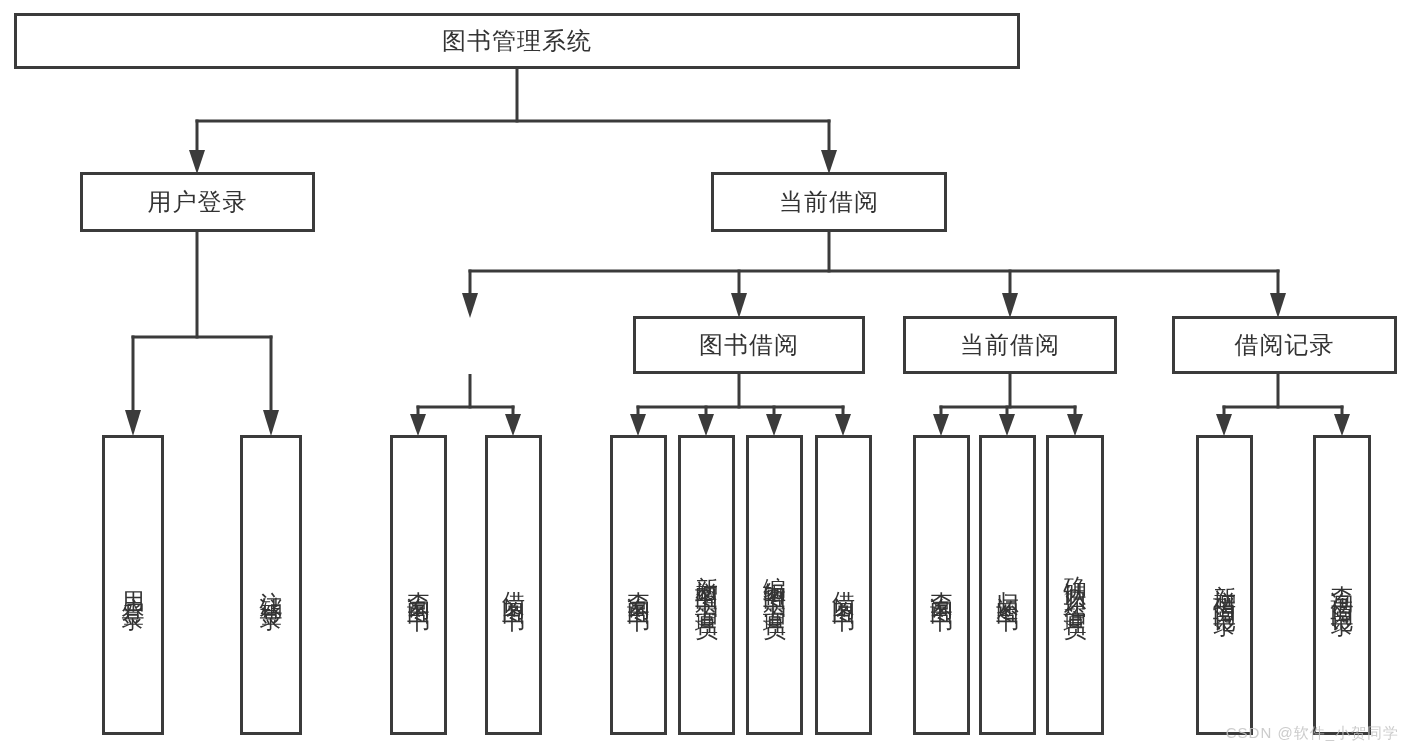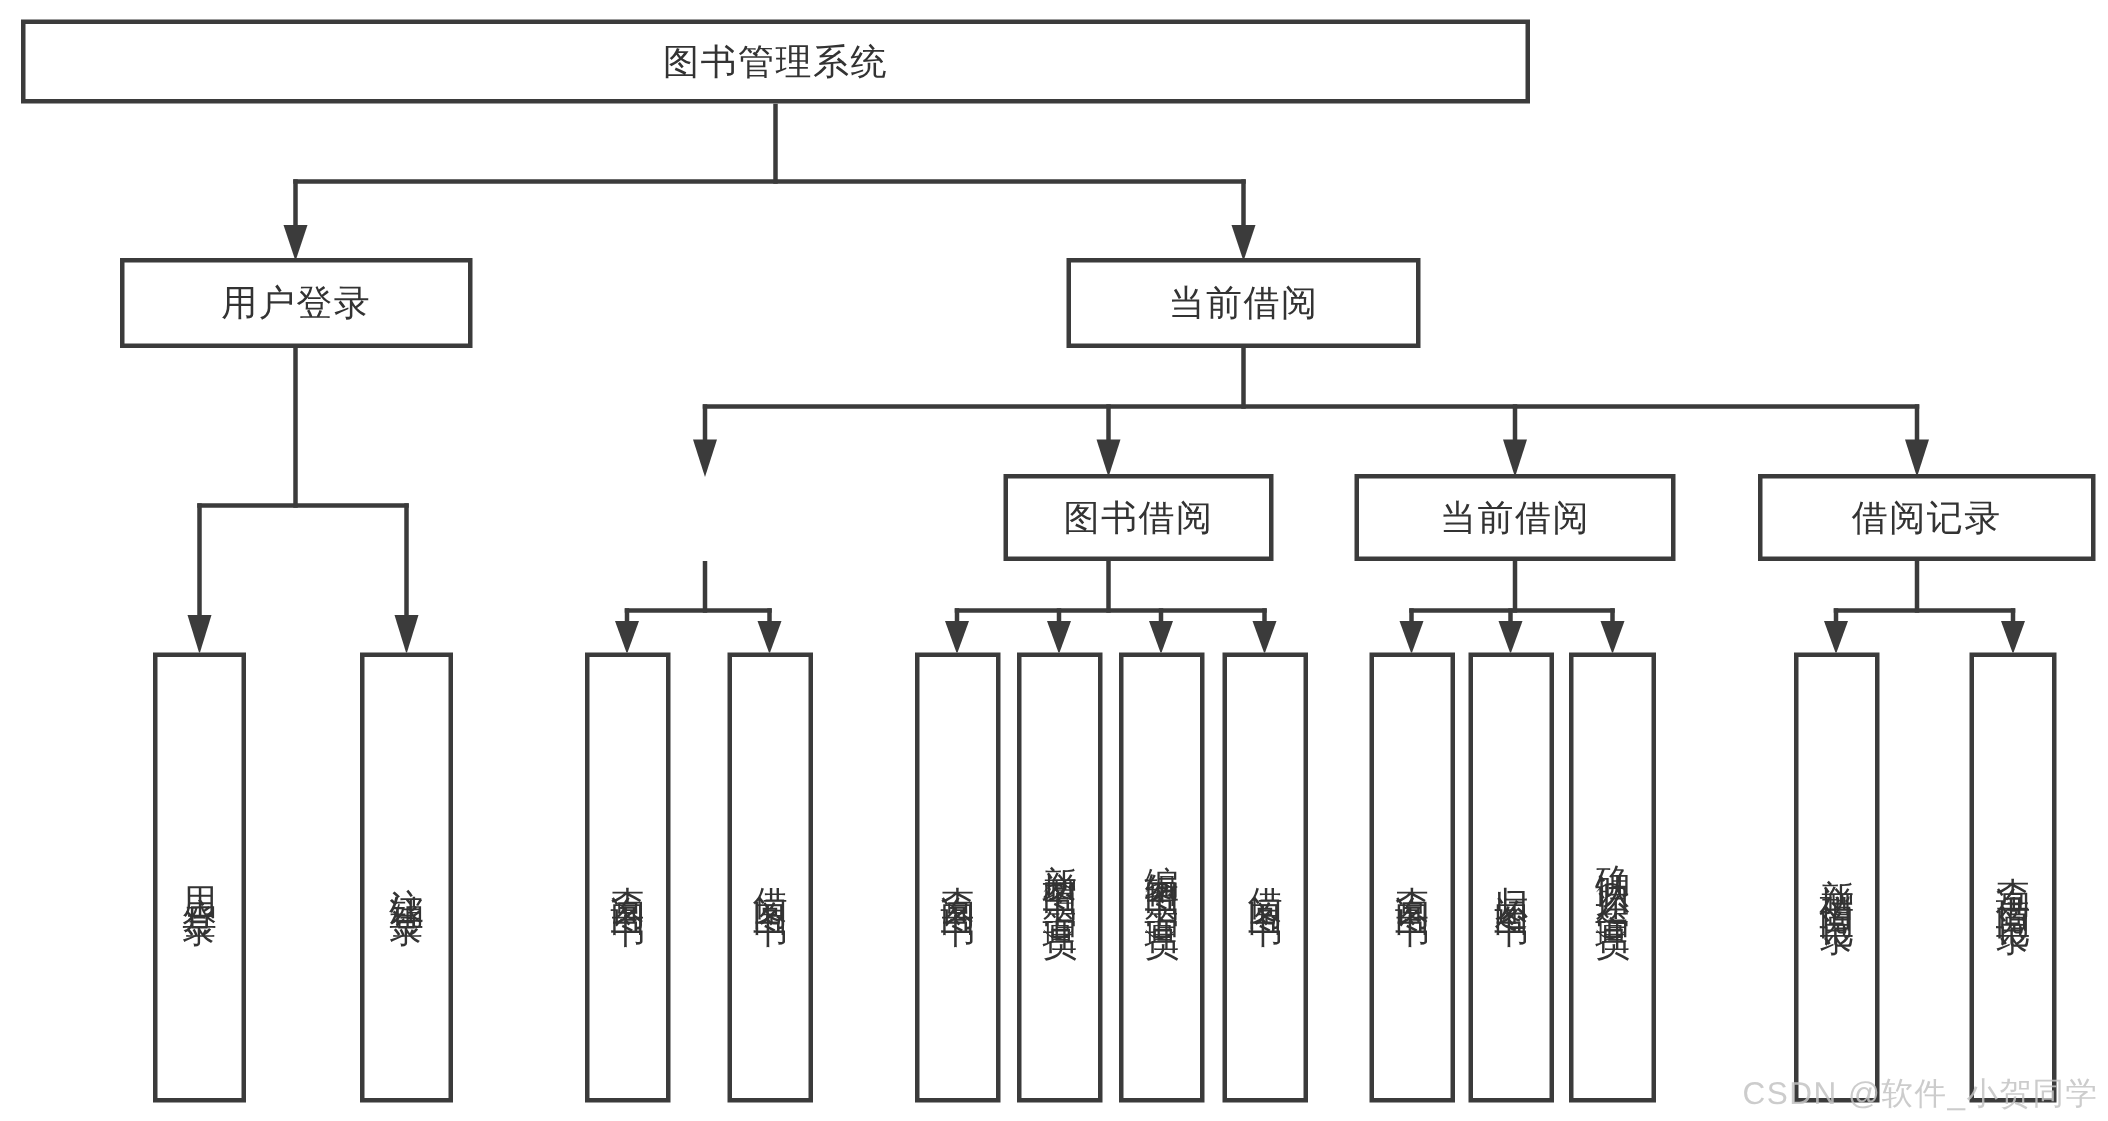--- a/index.html
+++ b/index.html
@@ -30,21 +30,21 @@
     text-orientation: mixed;
     font-size: 23px;
     letter-spacing: 6px;
     line-height: 1;
     text-align: center;
   }
   .watermark {
     position: absolute;
     right: 6px;
     bottom: 4px;
-    font-size: 21px;
+    font-size: 15px;
     color: rgba(195,195,195,0.85);
     z-index: 5;
     letter-spacing: 1px;
     white-space: nowrap;
   }
 </style>
 </head>
 <body>
 
 <div class="stage">
@@ -107,21 +107,21 @@
       <polygon points="1216,414 1232,414 1224,436"></polygon>
     <line x1="1342" y1="405.5" x2="1342" y2="416"></line>
       <polygon points="1334,414 1350,414 1342,436"></polygon>
   </svg>
 
   <div class="node h" style="left:14px;top:13px;width:1006px;height:56px">图书管理系统</div>
 
   <div class="node h" style="left:80px;top:172px;width:235px;height:60px">用户登录</div>
   <div class="node h" style="left:711px;top:172px;width:236px;height:60px">当前借阅</div>
 
-  <div class="node h" style="left:669px;top:316px;width:180px;height:58px">图书借阅</div>
+  <div class="node h" style="left:633px;top:316px;width:232px;height:58px">图书借阅</div>
   <div class="node h" style="left:903px;top:316px;width:214px;height:58px">当前借阅</div>
   <div class="node h" style="left:1172px;top:316px;width:225px;height:58px">借阅记录</div>
 
   <div class="node v" style="left:102px;top:435px;width:62px;height:300px">用户登录</div>
   <div class="node v" style="left:240px;top:435px;width:62px;height:300px">注销登录</div>
 
   <div class="node v" style="left:390px;top:435px;width:57px;height:300px">查询图书</div>
   <div class="node v" style="left:485px;top:435px;width:57px;height:300px">借阅图书</div>
 
   <div class="node v" style="left:610px;top:435px;width:57px;height:300px">查询图书</div>

